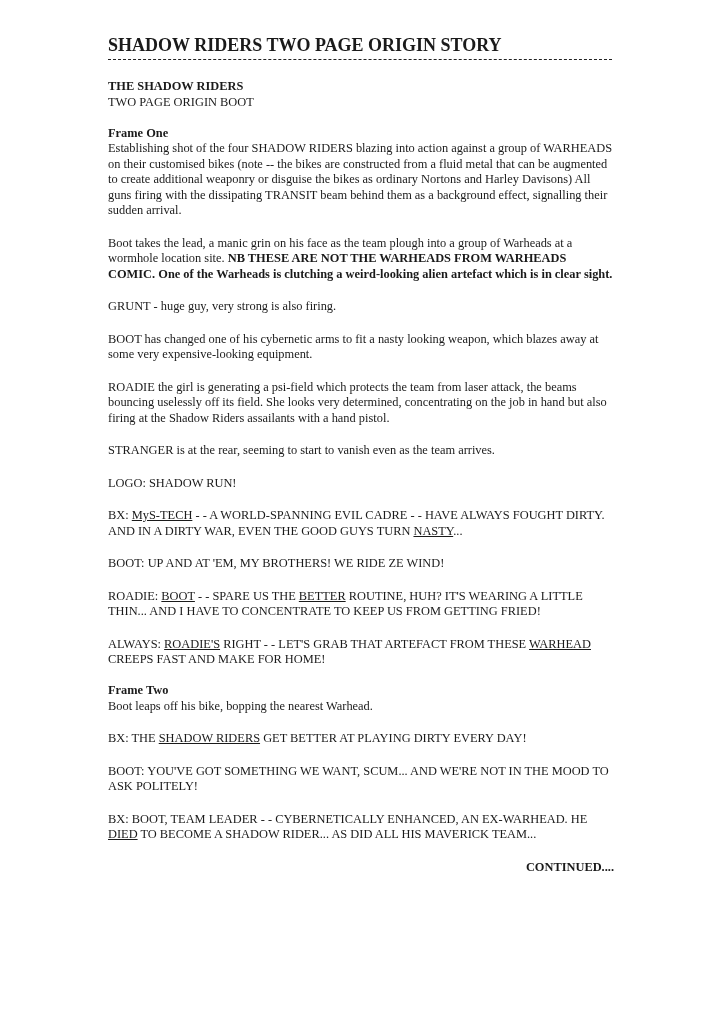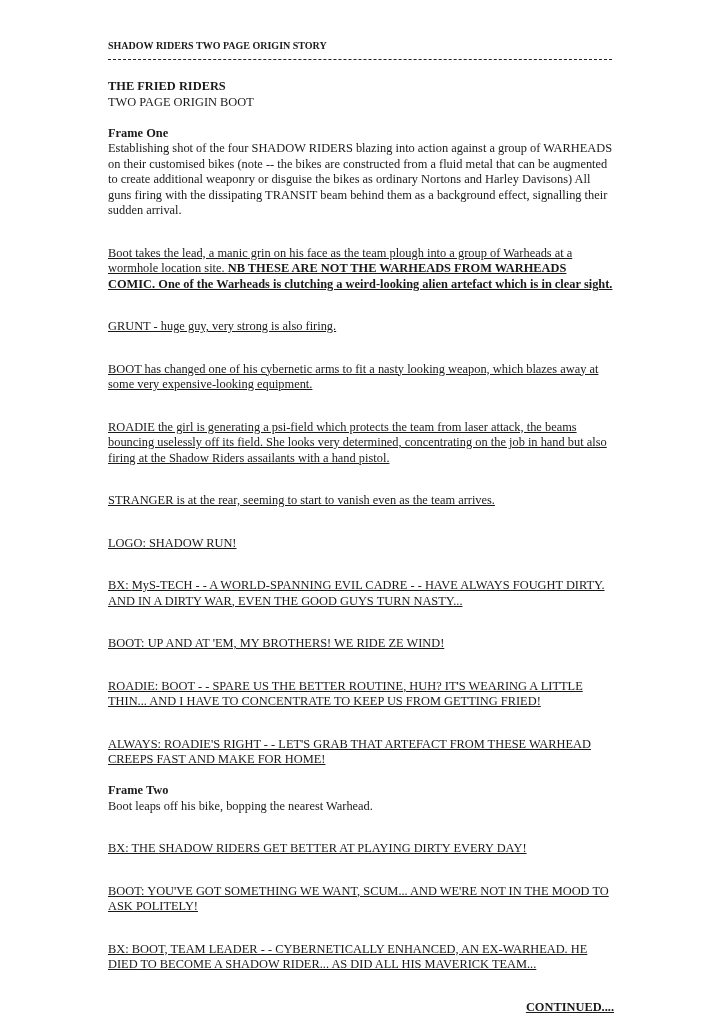--- a/index.html
+++ b/index.html
@@ -1,37 +1,37 @@
 <!DOCTYPE html>
 <html><head>
 <meta charset="utf-8">
 <style>
   html, body { margin: 0; padding: 0; background: #ffffff; }
   body { width: 724px; height: 1024px; position: relative; overflow: hidden;
          font-family: "Liberation Serif", "DejaVu Serif", serif; color: #1a1a1a; }
   .page { position: absolute; left: 108px; top: 38px; width: 506px; font-size: 12.4px; line-height: 15.5px; }
-  .hdr { font-weight: bold; font-size: 10px; letter-spacing: 0px; height: 15px; }
+  .hdr { font-weight: bold; font-size: 18px; letter-spacing: 0px; height: 15px; }
   .rule { height: 0; border-top: 1.6px dashed #222; margin-top: 6px; width: 504px; }
   .b { font-weight: bold; }
   .title { margin-top: 19px; }
   p { margin: 0; }
-  .gap { margin-top: 27px; text-decoration: underline; }
+  .gap { margin-top: 17px; }
   .section { margin-top: 15.5px; }
   .u { text-decoration: underline; }
   .right { text-align: right; font-weight: bold; }
 </style>
 </head>
 <body>
 
 <div class="page">
   <div class="hdr">SHADOW RIDERS TWO PAGE ORIGIN STORY</div>
   <div class="rule"></div>
 
   <div class="title">
-    <p class="b">THE FRIED RIDERS</p>
+    <p class="b">THE SHADOW RIDERS</p>
     <p>TWO PAGE ORIGIN BOOT</p>
   </div>
 
   <div class="section">
     <p class="b">Frame One</p>
     <p>Establishing shot of the four SHADOW  RIDERS blazing into action against a group of WARHEADS on their customised bikes (note -- the bikes are constructed from a fluid metal that can be augmented to create additional weaponry or disguise the bikes as ordinary Nortons and Harley Davisons) All guns firing with the dissipating TRANSIT beam behind them as a background effect, signalling their sudden arrival.</p>
     <p class="gap"><span>Boot takes the lead, a manic grin on his face as the team plough into a group of Warheads at a wormhole location site. </span><span class="b">NB THESE ARE NOT THE WARHEADS FROM WARHEADS COMIC. One of the Warheads is clutching a weird-looking alien artefact which is in clear sight.</span></p>
     <p class="gap">GRUNT - huge guy, very strong is also firing.</p>
     <p class="gap">BOOT has changed one of his cybernetic arms to fit a nasty looking weapon, which blazes away at some very expensive-looking equipment.</p>
     <p class="gap">ROADIE the girl is generating a psi-field which protects the team from laser attack, the beams bouncing uselessly off its field. She looks very determined, concentrating on the job in hand but also firing at the Shadow Riders assailants with a hand pistol.</p>

